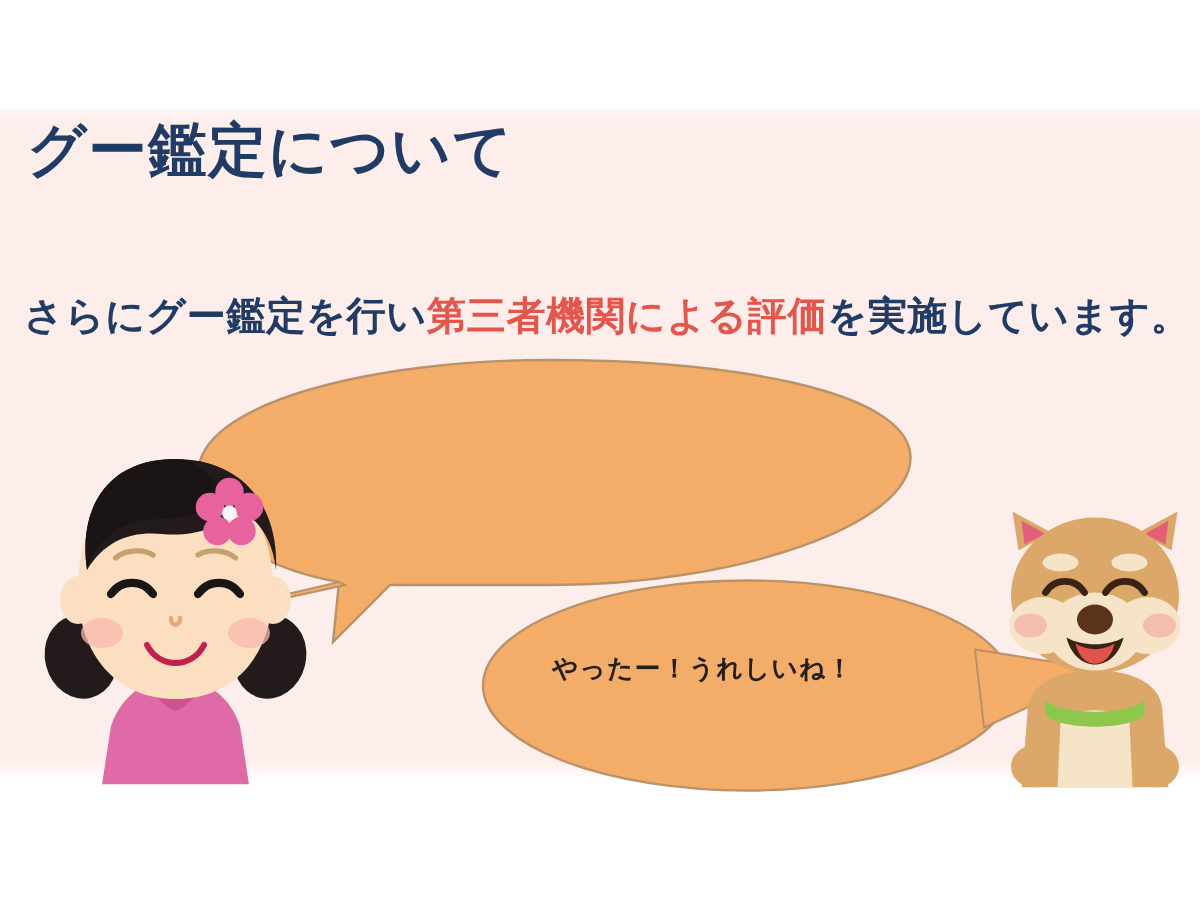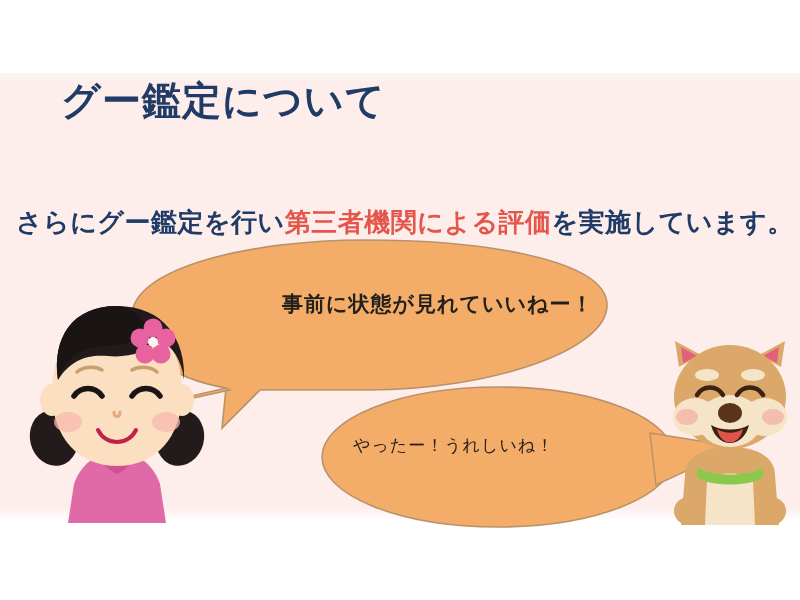--- a/index.html
+++ b/index.html
@@ -39,34 +39,33 @@
   .heading-title {
     position: absolute;
     left: 18px;
     top: 80px;
     font-size: 39px;
     font-weight: bold;
     letter-spacing: 1px;
     color: #1f3b66;
     line-height: 1.1;
     white-space: nowrap;
-    margin-left: 43px;
   }
   .body-line {
     position: absolute;
     left: 16px;
     font-size: 26px;
     font-weight: bold;
     letter-spacing: 0.5px;
     color: #1f3b66;
     line-height: 1.15;
     white-space: nowrap;
   }
   #body-line-1 { top: 163px; }
-  #body-line-2 { top: 196px; margin-top: 12px; }
+  #body-line-2 { top: 196px; }
   .em-red { color: #e4564c; }
 
   
   .bubble-svg {
     position: absolute;
     pointer-events: none;
   }
   #bubble-1-svg { left: 130px; top: 238px; width: 480px; height: 200px; }
   #bubble-2-svg { left: 320px; top: 385px; width: 420px; height: 145px; }
 
@@ -76,25 +75,25 @@
     font-weight: bold;
     white-space: nowrap;
   }
   #bubble-1-text {
     left: 282px;
     top: 290px;
     font-size: 21px;
     letter-spacing: 1px;
   }
   #bubble-2-text {
-    left: 353px;
+    left: 368px;
     top: 434px;
     font-size: 17px;
     letter-spacing: 1px;
-    font-weight: normal;
+    font-weight: bold;
   }
 
   
   .character {
     position: absolute;
   }
   #girl { left: 22px; top: 288px; width: 190px; height: 235px; }
   #dog  { left: 655px; top: 325px; width: 150px; height: 200px; }
 </style>
 </head>
@@ -116,21 +115,20 @@
     <path d="M 235 2
              C 355 2 475 22 477 66
              C 479 112 360 152 238 152
              L 130 152
              L 92 190
              L 96 150
              C 40 140 2 112 2 78
              C 2 30 120 2 235 2 Z" fill="#f3ad68" stroke="#b9926a" stroke-width="1.6"></path>
     <path d="M 100 152 L 96 150 L -128 202 Z" fill="#f3ad68" stroke="#b9926a" stroke-width="1.4"></path>
   </svg>
-  <div class="bubble-text" id="bubble-1-text">事前に状態が見れていいねー！</div>
 
   <svg id="bubble-2-svg" class="bubble-svg" viewBox="0 0 420 145">
     <ellipse cx="178" cy="72" rx="176" ry="70" fill="#f3ad68" stroke="#b9926a" stroke-width="1.6"></ellipse>
     <path d="M 330 48 L 418 62 L 336 100 Z" fill="#f3ad68" stroke="#b9926a" stroke-width="1.4"></path>
   </svg>
   <div class="bubble-text" id="bubble-2-text">やったー！うれしいね！</div>
 
   <svg id="girl" class="character" viewBox="0 0 190 235">
 
     <path d="M 52 196 C 60 172 80 164 95 164 C 110 164 130 172 138 196

